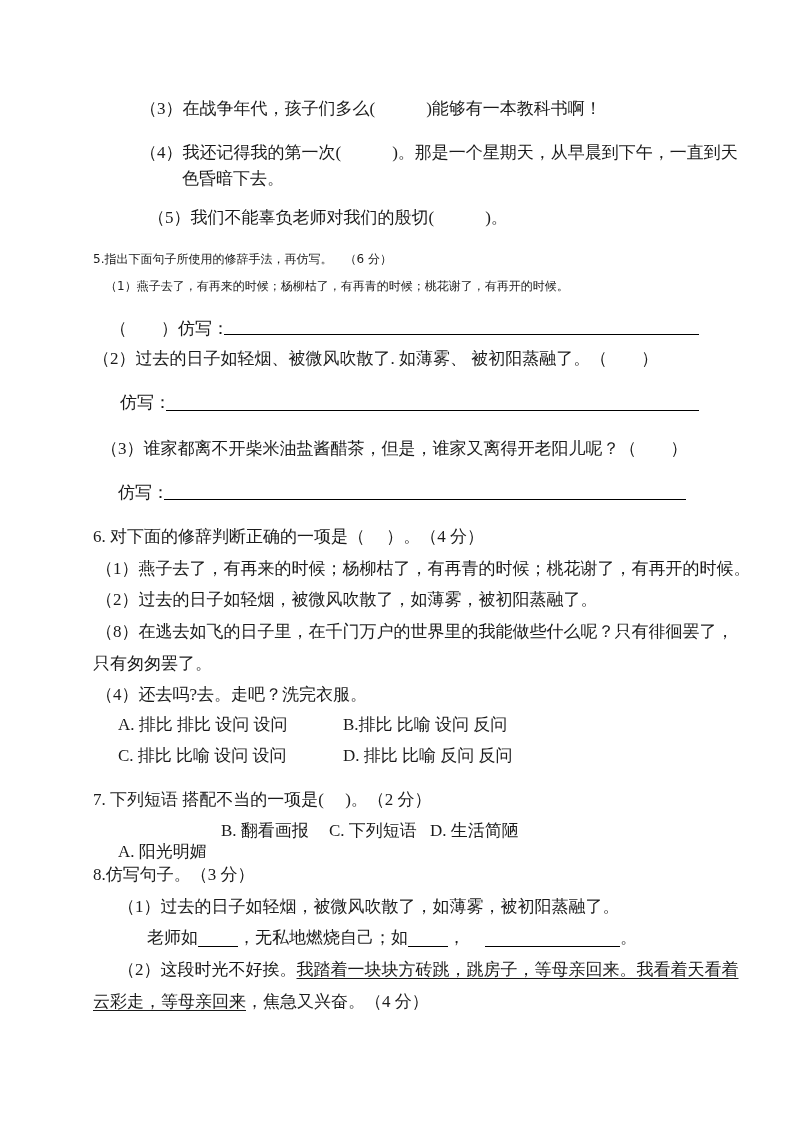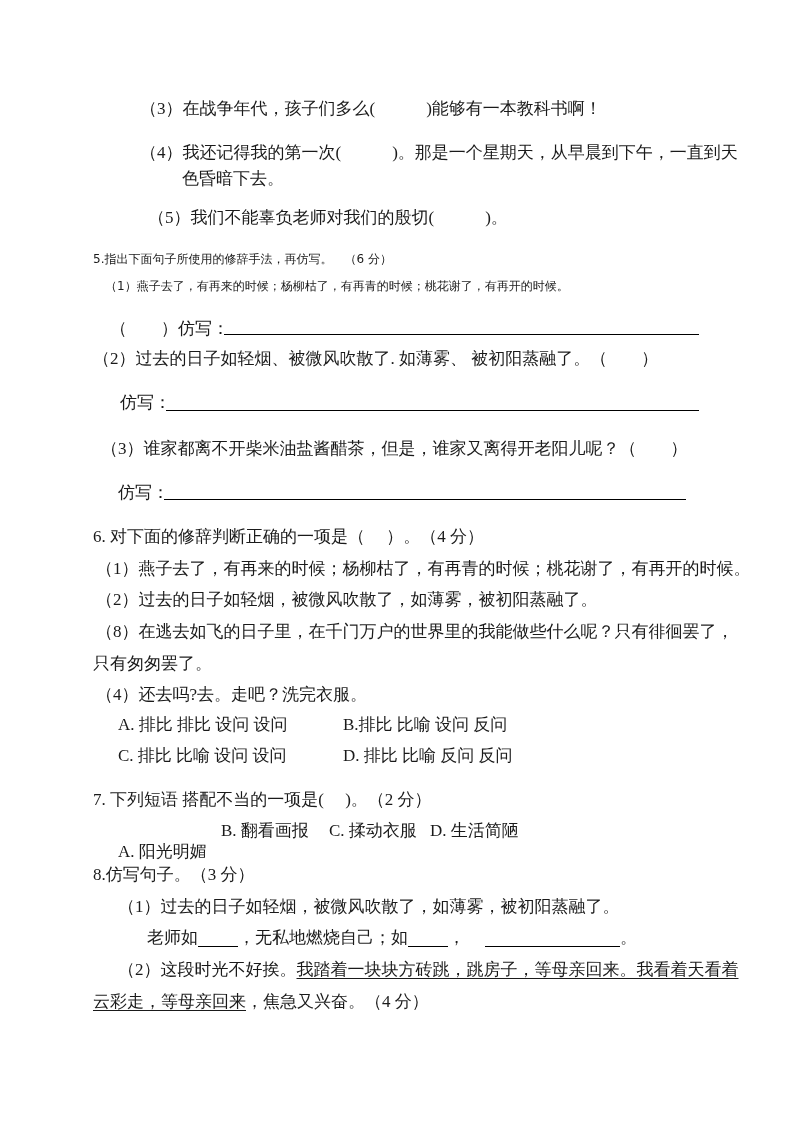--- a/index.html
+++ b/index.html
@@ -41,21 +41,21 @@
 <div class="line" style="left:93px; top:655px;">只有匆匆罢了。</div>
 <div class="line" style="left:96px; top:686px;">（4）还去吗?去。走吧？洗完衣服。</div>
 <div class="line" style="left:118px; top:716px;">A. 排比 排比 设问 设问</div>
 <div class="line" style="left:343px; top:716px;">B.排比 比喻 设问 反问</div>
 <div class="line" style="left:118px; top:747px;">C. 排比 比喻 设问 设问</div>
 <div class="line" style="left:343px; top:747px;">D. 排比 比喻 反问 反问</div>
 
 <div class="line" style="left:93px; top:791px;">7.  下列短语 搭配不当的一项是(　 )。（2 分）</div>
 <div class="line" style="left:118px; top:843px;">A. 阳光明媚</div>
 <div class="line" style="left:221px; top:822px;text-align:right;">B. 翻看画报</div>
-<div class="line" style="left:329px; top:822px;">C. 揉动衣服</div>
+<div class="line" style="left:329px; top:822px;">C. 下列短语</div>
 <div class="line" style="left:430px; top:822px;">D. 生活简陋</div>
 
 <div class="line" style="left:93px; top:866px;">8.仿写句子。（3 分）</div>
 <div class="line" style="left:118px; top:898px;">（1）过去的日子如轻烟，被微风吹散了，如薄雾，被初阳蒸融了。</div>
 <div class="line" style="left:147px; top:929px;">
   <span>老师如</span><span class="blank" style="width:40px;"></span><span>，无私地燃烧自己；如</span><span class="blank" style="width:40px;"></span><span>，</span><span style="display:inline-block;width:20px;"></span><span class="blank" style="width:135px;"></span><span>。</span>
 </div>
 <div class="line" style="left:118px; top:961px;">
   <span>（2）这段时光不好挨。</span><span class="ul">我踏着一块块方砖跳，跳房子，等母亲回来。我看着天看着</span>
 </div>

